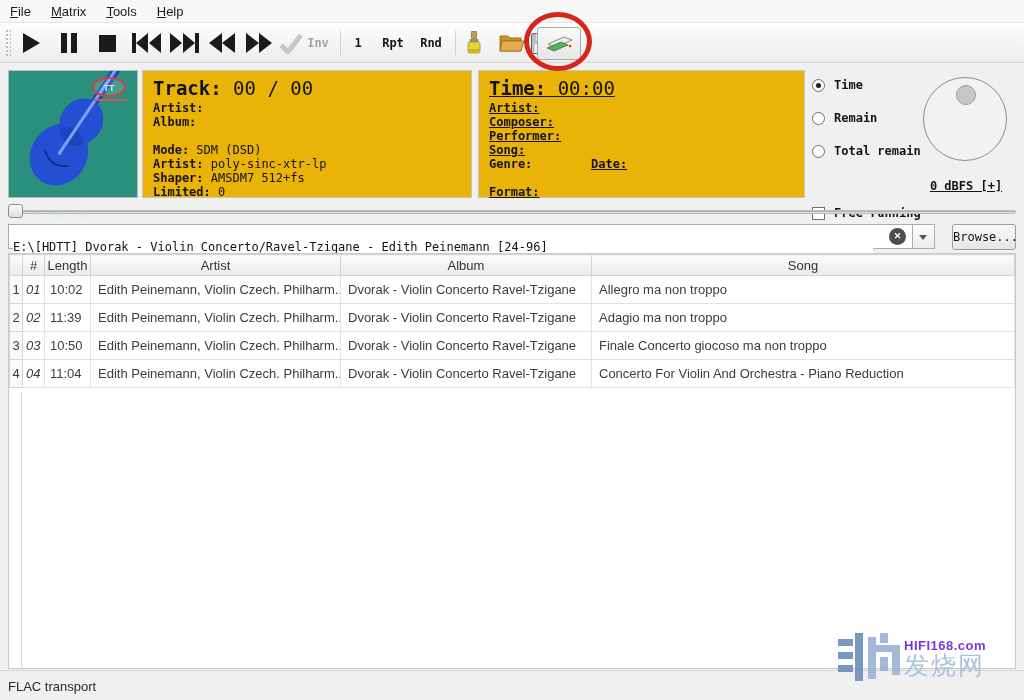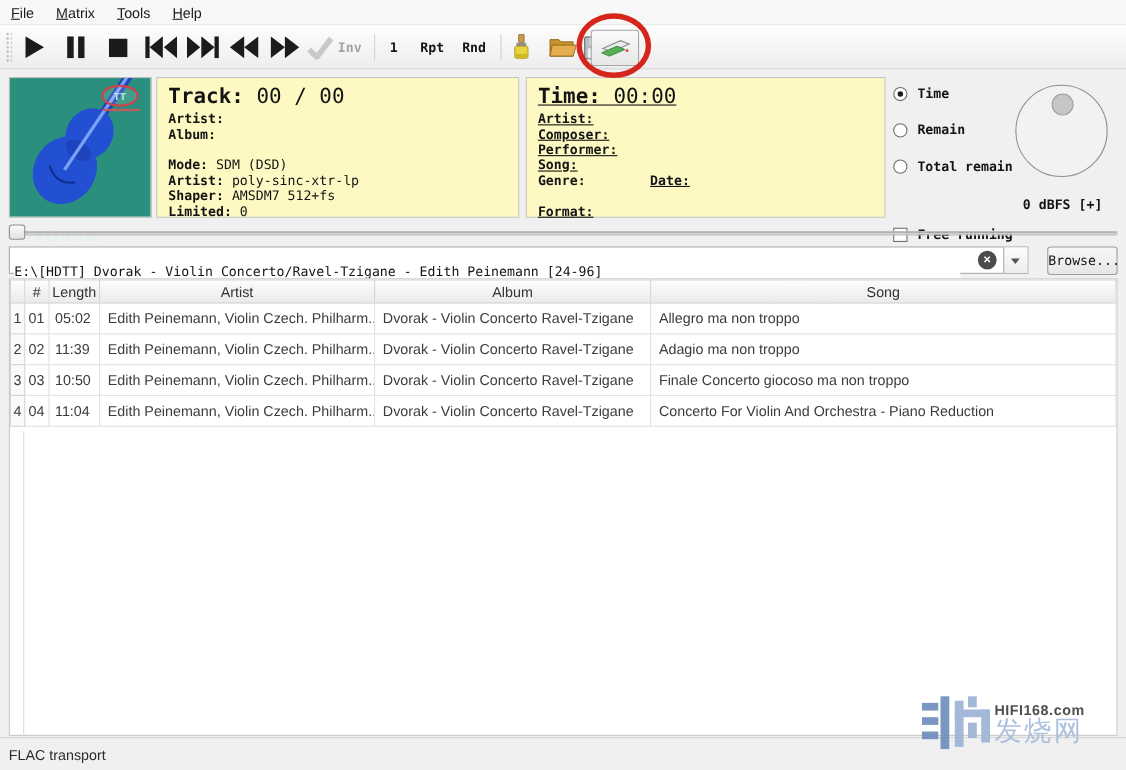--- a/index.html
+++ b/index.html
@@ -32,21 +32,21 @@
 
   
   .album { position:absolute; left:8px; top:70px; width:130px; height:128px; border:1px solid #bcbcbc; }
   .album svg { display:block; }
   .album-text { position:absolute; left:9px; top:71px; color:#dff2ec; line-height:1; }
   .at1 { font-family:"Liberation Serif", serif; font-weight:bold; font-size:15px; letter-spacing:1px; }
   .at2 { font-size:6.5px; letter-spacing:1px; margin-top:2px; color:#cfe9e0; }
   .at3 { font-size:8.5px; letter-spacing:1.5px; margin-top:5px; color:#d8efe8; }
   .at4 { font-size:5.5px; letter-spacing:.5px; margin-top:4px; color:#93d2c3; line-height:6px; }
 
-  .panel { position:absolute; top:70px; height:128px; background:#fef9c3; border:1px solid #c6c6c6;
+  .panel { position:absolute; top:70px; height:128px; background:#eab308; border:1px solid #c6c6c6;
            font-family:"DejaVu Sans Mono", monospace; font-size:12px; color:#141414; padding:6px 10px; }
   .track-panel { left:142px; width:330px; }
   .time-panel  { left:478px; width:327px;text-decoration:underline; }
   .pline { line-height:14px; white-space:pre; }
   .pline .lbl { font-weight:bold; }
   .pbig { font-size:19px; line-height:22px; margin-bottom:2px; }
   .pbig .lbl { font-weight:bold; }
   .pgap { height:14px; }
   .gw { display:inline-block; width:102px; }
 
@@ -58,21 +58,21 @@
   .radio { width:13px; height:13px; border:1px solid #6f6f6f; border-radius:50%; background:#fff;
            margin-right:9px; position:relative; flex:none; }
   .radio.checked::after { content:""; position:absolute; left:3px; top:3px; width:5px; height:5px;
                           border-radius:50%; background:#1c1c1c; }
   .checkbox { width:13px; height:13px; border:1px solid #6f6f6f; background:#fff; margin-right:9px; flex:none; }
   .knob { position:absolute; left:923px; top:77px; width:84px; height:84px; border:1px solid #8d8d8d;
           border-radius:50%; background:#f2f2f2; cursor:pointer; }
   .knob-dot { position:absolute; left:32px; top:7px; width:20px; height:20px; border-radius:50%;
               background:#c6c6c6; border:1px solid #9d9d9d; }
   .dbfs { position:absolute; left:920px; top:179px; width:92px; text-align:center;
-          font-family:"DejaVu Sans Mono", monospace; font-weight:bold; font-size:12px; color:#141414; }
+          font-family:"DejaVu Sans Mono", monospace; font-weight:bold; font-size:12px; color:#141414;text-decoration:underline; }
 
   
   .slider { position:absolute; left:8px; top:203px; width:1008px; height:16px; cursor:pointer; }
   .slider-track { position:absolute; left:0; top:7px; width:100%; height:4px; border-radius:2px;
                   background:linear-gradient(#9e9e9e,#ededed); border:1px solid #bdbdbd; }
   .slider-thumb { position:absolute; left:0; top:1px; width:15px; height:14px; border-radius:3px;
                   background:linear-gradient(#fbfbfb,#e0e0e0); border:1px solid #8f8f8f; cursor:grab; }
 
   
   .combo { position:absolute; left:8px; top:224px; width:927px; height:25px; background:#fff;
@@ -96,33 +96,33 @@
                border:1px solid #c9c9c9; overflow:hidden; }
   .grid-wrap table { border-collapse:collapse; width:100%; table-layout:fixed;
                      font-size:13px; color:#3c3c3c; }
   .grid-wrap th { height:21px; background:linear-gradient(#fcfcfc,#eaeaea); border:1px solid #d4d4d4;
                   font-weight:normal; color:#333; text-align:center; overflow:hidden; cursor:pointer; }
   .grid-wrap td { height:28px; border:1px solid #e2e2e2; padding:0 7px; white-space:nowrap;
                   overflow:hidden; text-overflow:clip; }
   .c-rownum { width:13px; } .c-num { width:22px; } .c-length { width:46px; }
   .c-artist { width:250px; } .c-album { width:251px; } .c-song { width:auto; }
   td.c-rownum { background:#fafafa; border-color:#d4d4d4; text-align:center; padding:0; color:#3c3c3c; }
-  td.c-num { padding:0 3px; } td.c-length { padding:0 5px; }
+  td.c-num { padding:0 3px;font-style:italic; } td.c-length { padding:0 5px; }
   .rownum-tail { position:absolute; left:12px; top:138px; bottom:0; width:1px; background:#dcdcdc; }
 
   
   .statusbar { position:absolute; left:0; top:670px; width:1024px; height:30px;
                border-top:1px solid #d8d8d8; }
   .statusbar span { position:absolute; left:8px; top:8px; font-size:13px; color:#2b2b2b; }
 
   
   .watermark { position:absolute; left:838px; top:631px; width:185px; height:58px; z-index:10;
                display:flex; align-items:flex-start; pointer-events:none; opacity:.92; }
   .wm-text { margin-left:4px; margin-top:8px; line-height:1; }
-  .wm-site { font-size:13px; font-weight:bold; color:#404040; letter-spacing:.5px; }
+  .wm-site { font-size:13px; font-weight:bold; color:#6d28d9; letter-spacing:.5px; }
   .wm-name { font-size:25px; color:#a7bedb; letter-spacing:2px; margin-top:1px;
              font-family:"Liberation Sans", sans-serif; }
 </style>
 </head>
 <body>
 
 <div id="app">
 
   <div class="menubar">
     <div class="menu-item"><span class="u">F</span><span>ile</span></div>
@@ -316,21 +316,21 @@
           <th class="c-length">Length</th>
           <th class="c-artist">Artist</th>
           <th class="c-album">Album</th>
           <th class="c-song">Song</th>
         </tr>
       </thead>
       <tbody>
           <tr>
             <td class="c-rownum">1</td>
             <td class="c-num">01</td>
-            <td class="c-length">05:02</td>
+            <td class="c-length">10:02</td>
             <td class="c-artist">Edith Peinemann, Violin Czech. Philharm...</td>
             <td class="c-album">Dvorak - Violin Concerto Ravel-Tzigane</td>
             <td class="c-song">Allegro ma non troppo</td>
           </tr>
           <tr>
             <td class="c-rownum">2</td>
             <td class="c-num">02</td>
             <td class="c-length">11:39</td>
             <td class="c-artist">Edith Peinemann, Violin Czech. Philharm...</td>
             <td class="c-album">Dvorak - Violin Concerto Ravel-Tzigane</td>

